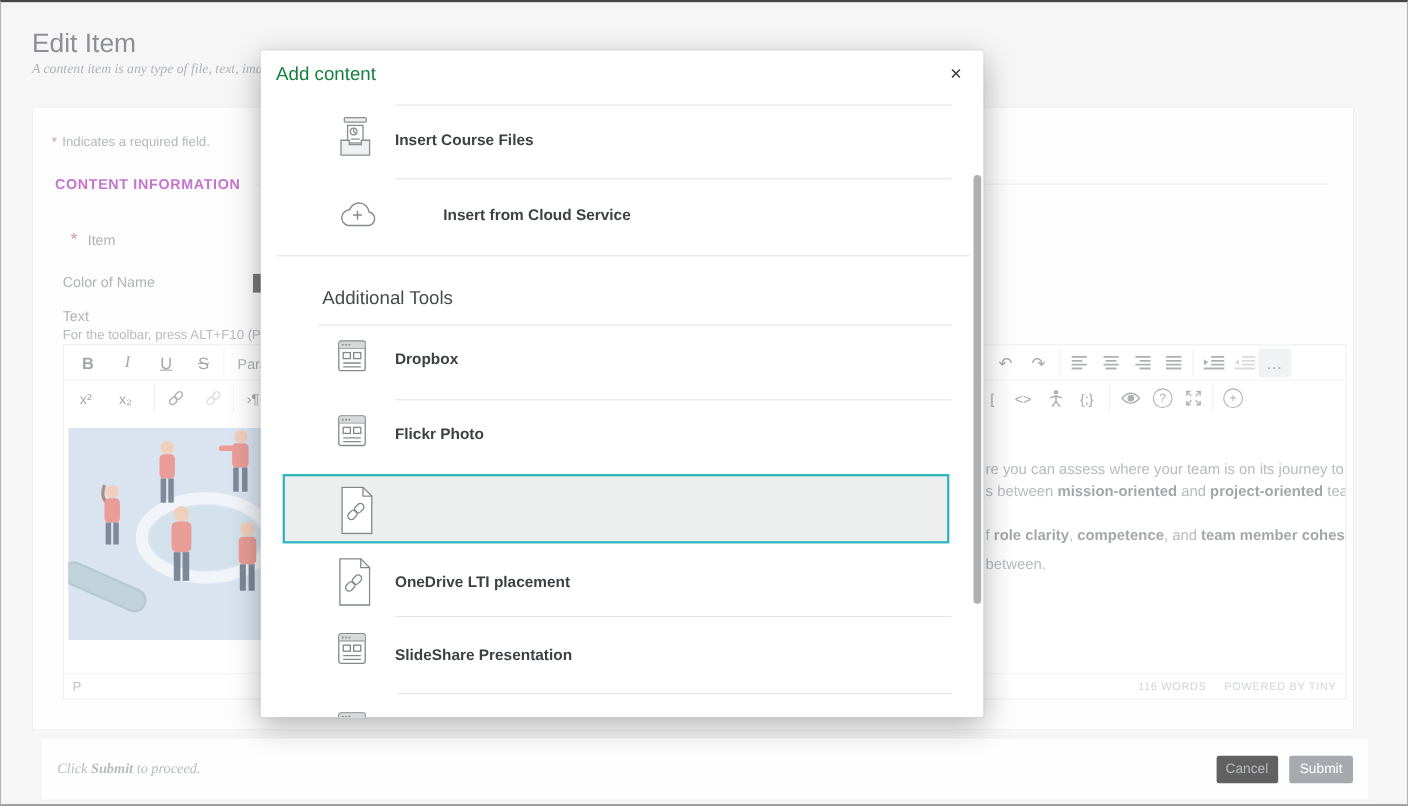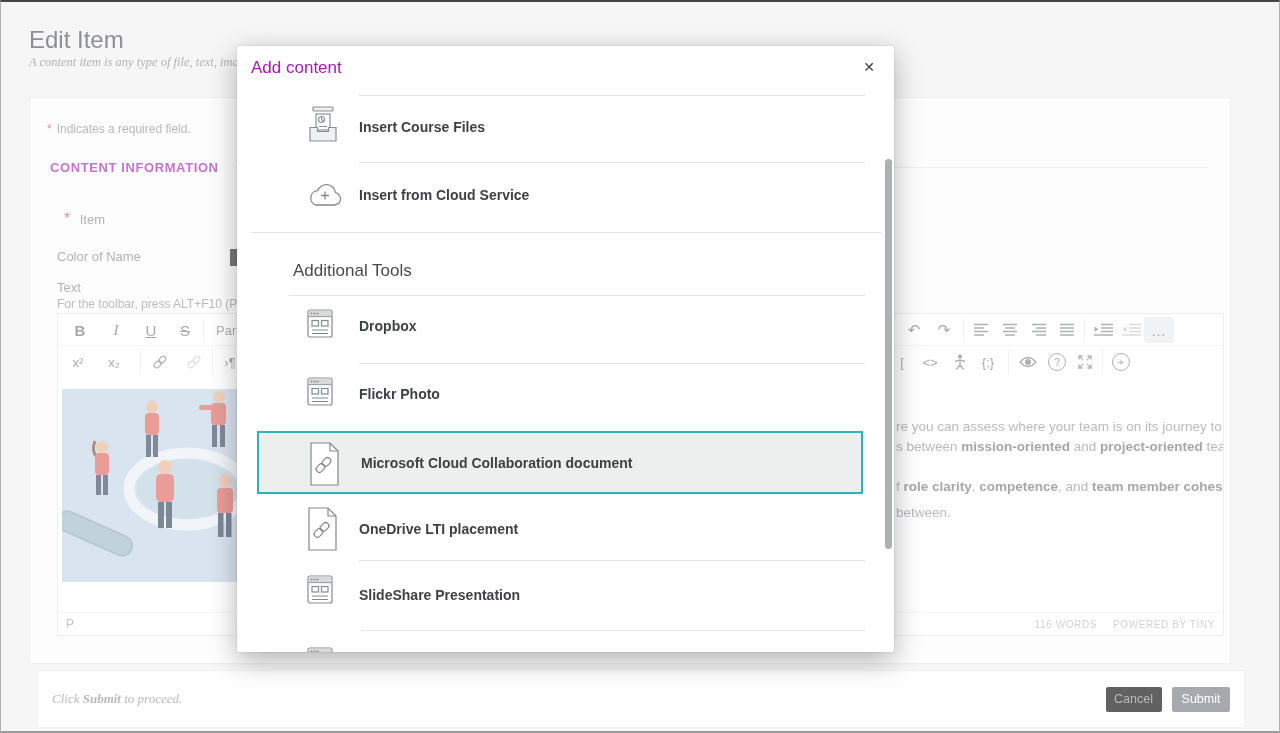--- a/index.html
+++ b/index.html
@@ -51,21 +51,21 @@
   .footer-hint { font-size:13px; color:#8a948d; font-family:"Liberation Serif",serif; font-style:italic; }
   .btn { height:25px; border:none; border-radius:2px; font-size:12.5px; font-family:"Liberation Sans",sans-serif; }
   .btn-cancel { width:56px; background:#000000; color:#8d9297; margin-right:6px; }
   .btn-submit { width:58px; background:#70767d; color:#ffffff; }
 
   .overlay { left:0; top:0; width:1280px; height:733px; background:rgba(255,255,255,0.38); }
 
   
   .modal { left:236px; top:44px; width:657px; height:606px; background:#fff; border-radius:2px;
            box-shadow:0 8px 28px rgba(0,0,0,0.30), 0 0 0 1px rgba(0,0,0,0.05); overflow:hidden; }
-  .modal-title { left:14px; top:12px; font-size:17px; color:#a21caf; }
+  .modal-title { left:14px; top:12px; font-size:17px; color:#15803d; }
   .modal-close { right:14px; top:10px; width:22px; height:22px; display:flex; align-items:center; justify-content:center;
                  font-size:14px; color:#3b3f44; cursor:pointer; }
   .mdiv { position:absolute; border-top:1px solid #e4e5e7; }
   .mrow-label { position:absolute; left:122px; font-size:14px; font-weight:bold; color:#3d4145; white-space:nowrap; }
   .micon { position:absolute; left:70px; }
   .msection { position:absolute; left:56px; font-size:17px; color:#46494d; }
   .sel-row { position:absolute; left:20px; width:606px; height:63px; background:#edefef; border:2px solid #2bb3bb; }
   .scroll-track { position:absolute; right:2px; top:66px; width:7px; height:534px; }
   .scroll-thumb { position:absolute; right:2px; top:113px; width:7px; height:390px; background:#aeb0b2; border-radius:4px; }
   svg { display:block; }
@@ -352,21 +352,21 @@
       <span class="mrow-label" style="top:73px;">Insert Course Files</span>
     </div>
     <div class="mdiv" style="left:122px; right:29px; top:116px;"></div>
 
     <div>
       <span class="micon" style="top:135px;">
           <svg width="36" height="27" viewBox="0 0 36 27">
             <use href="#i-cloudplus"></use>
           </svg>
         </span>
-      <span class="mrow-label" style="top:141px;">Insert from Cloud Service</span>
+      <span class="mrow-label" style="top:141px;margin-left:44px;">Insert from Cloud Service</span>
     </div>
     <div class="mdiv" style="left:14px; right:12px; top:186px;"></div>
 
     <div class="msection" style="top:215px;">Additional Tools</div>
     <div class="mdiv" style="left:52px; right:29px; top:249px;"></div>
 
     <div>
       <span class="micon" style="top:263px;">
           <svg width="26" height="30" viewBox="0 0 26 30">
             <use href="#i-window"></use>
@@ -384,21 +384,20 @@
         </span>
       <span class="mrow-label" style="top:340px;">Flickr Photo</span>
     </div>
 
     <div class="sel-row" style="top:385px;">
       <span class="micon" style="left:50px; top:9px;">
           <svg width="30" height="44" viewBox="0 0 30 44">
             <use href="#i-doclink"></use>
           </svg>
         </span>
-      <span class="mrow-label" style="left:102px; top:22px;">Microsoft Cloud Collaboration document</span>
     </div>
 
     <div>
       <span class="micon" style="top:461px;">
           <svg width="30" height="44" viewBox="0 0 30 44">
             <use href="#i-doclink"></use>
           </svg>
         </span>
       <span class="mrow-label" style="top:475px;">OneDrive LTI placement</span>
     </div>

